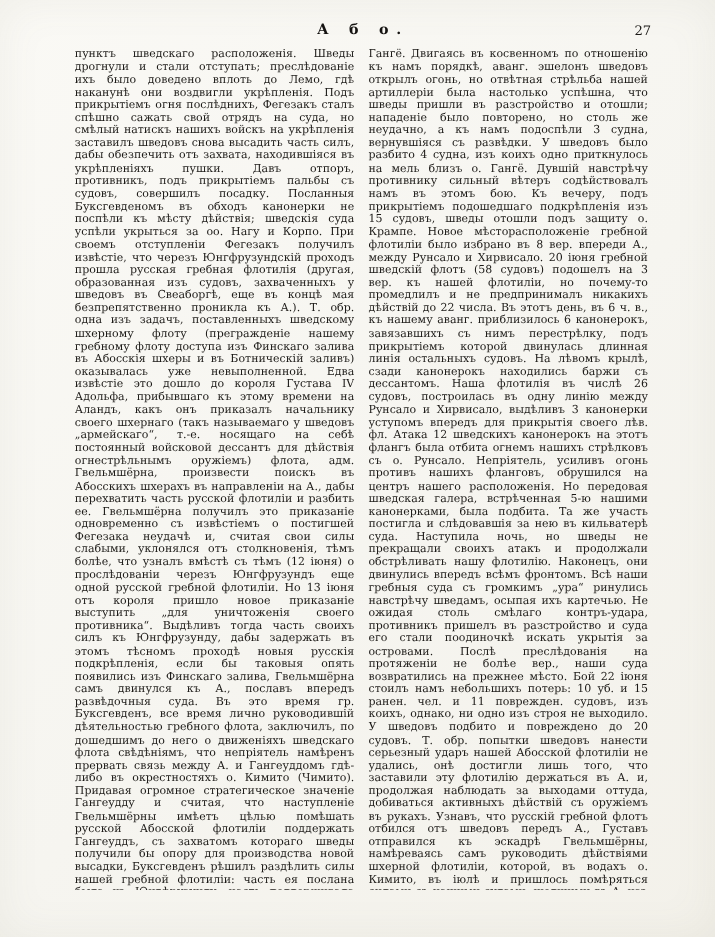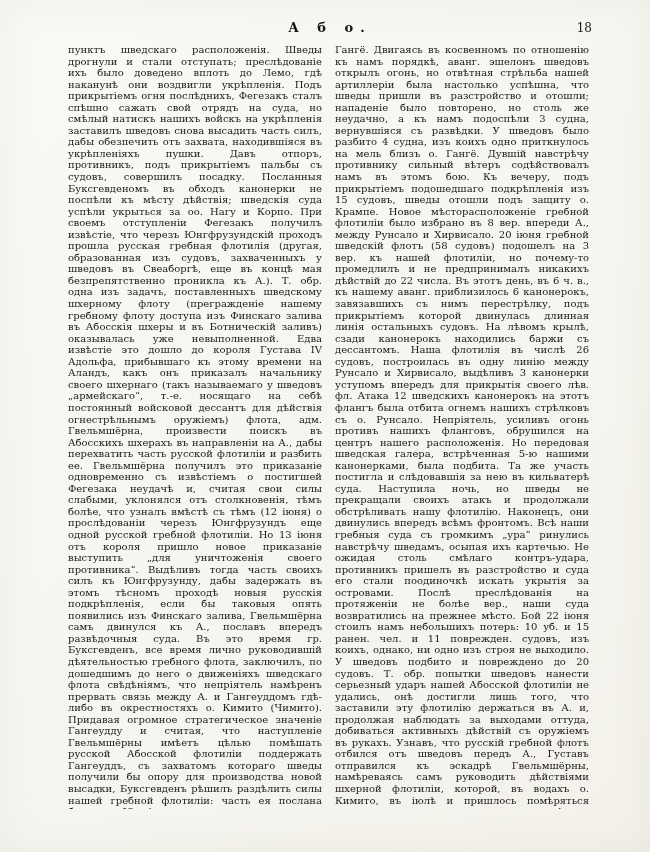--- a/index.html
+++ b/index.html
@@ -66,19 +66,19 @@
     word-spacing: 0.4px;
     color: #1b1916;
   }
 </style>
 </head>
 <body>
 
 <div class="scan-page">
   <div class="page-head">
     <div class="head-title">А б о.</div>
-    <div class="head-number">18</div>
+    <div class="head-number">27</div>
   </div>
   <div class="columns">
     <div class="col">пунктъ шведскаго расположенія. Шведы дрогнули и стали отступать; преслѣдованіе ихъ было доведено вплоть до Лемо, гдѣ наканунѣ они воздвигли укрѣпленія. Подъ прикрытіемъ огня послѣднихъ, Фегезакъ сталъ спѣшно сажать свой отрядъ на суда, но смѣлый натискъ нашихъ войскъ на укрѣпленія заставилъ шведовъ снова высадить часть силъ, дабы обезпечить отъ захвата, находившіяся въ укрѣпленіяхъ пушки. Давъ отпоръ, противникъ, подъ прикрытіемъ пальбы съ судовъ, совершилъ посадку. Посланныя Буксгевденомъ въ обходъ канонерки не поспѣли къ мѣсту дѣйствія; шведскія суда успѣли укрыться за оо. Нагу и Корпо. При своемъ отступленіи Фегезакъ получилъ извѣстіе, что черезъ Юнгфрузундскій проходъ прошла русская гребная флотилія (другая, образованная изъ судовъ, захваченныхъ у шведовъ въ Свеаборгѣ, еще въ концѣ мая безпрепятственно проникла къ А.). Т. обр. одна изъ задачъ, поставленныхъ шведскому шхерному флоту (прегражденіе нашему гребному флоту доступа изъ Финскаго залива въ Абосскія шхеры и въ Ботническій заливъ) оказывалась уже невыполненной. Едва извѣстіе это дошло до короля Густава IV Адольфа, прибывшаго къ этому времени на Аландъ, какъ онъ приказалъ начальнику своего шхернаго (такъ называемаго у шведовъ „армейскаго“, т.-е. носящаго на себѣ постоянный войсковой дессантъ для дѣйствія огнестрѣльнымъ оружіемъ) флота, адм. Гвельмшёрна, произвести поискъ въ Абосскихъ шхерахъ въ направленіи на А., дабы перехватить часть русской флотиліи и разбить ее. Гвельмшёрна получилъ это приказаніе одновременно съ извѣстіемъ о постигшей Фегезака неудачѣ и, считая свои силы слабыми, уклонялся отъ столкновенія, тѣмъ болѣе, что узналъ вмѣстѣ съ тѣмъ (12 іюня) о прослѣдованіи черезъ Юнгфрузундъ еще одной русской гребной флотиліи. Но 13 іюня отъ короля пришло новое приказаніе выступить „для уничтоженія своего противника“. Выдѣливъ тогда часть своихъ силъ къ Юнгфрузунду, дабы задержать въ этомъ тѣсномъ проходѣ новыя русскія подкрѣпленія, если бы таковыя опять появились изъ Финскаго залива, Гвельмшёрна самъ двинулся къ А., пославъ впередъ развѣдочныя суда. Въ это время гр. Буксгевденъ, все время лично руководившій дѣятельностью гребного флота, заключилъ, по дошедшимъ до него о движеніяхъ шведскаго флота свѣдѣніямъ, что непріятель намѣренъ прервать связь между А. и Гангеуддомъ гдѣ-либо въ окрестностяхъ о. Кимито (Чимито). Придавая огромное стратегическое значеніе Гангеудду и считая, что наступленіе Гвельмшёрны имѣетъ цѣлью помѣшать русской Абосской флотиліи поддержать Гангеуддъ, съ захватомъ котораго шведы получили бы опору для производства новой высадки, Буксгевденъ рѣшилъ раздѣлить силы нашей гребной флотиліи: часть ея послана была къ Юнгфрузунду, часть поддерживала береговые посты; часть выслана была впередъ на развѣдки. Въ результатѣ, въ рукахъ лейт. Мякинина (временно-заступавшаго мѣсто начальника гребн. флотиліи, капит. 1 ранга Селиванова) оставалось всего 12 канонерокъ и 2 іола. Шведская гребная эскадра Гвельмшёрны, въ значительно-превосходныхъ силахъ (около 60 судовъ разнаго типа), появилась, около полудня 18 іюня, въ виду нашихъ судовъ, расположенныхъ южнѣе А., близъ о.</div>
     <div class="col">Гангё. Двигаясь въ косвенномъ по отношенію къ намъ порядкѣ, аванг. эшелонъ шведовъ открылъ огонь, но отвѣтная стрѣльба нашей артиллеріи была настолько успѣшна, что шведы пришли въ разстройство и отошли; нападеніе было повторено, но столь же неудачно, а къ намъ подоспѣли 3 судна, вернувшіяся съ развѣдки. У шведовъ было разбито 4 судна, изъ коихъ одно приткнулось на мель близъ о. Гангё. Дувшій навстрѣчу противнику сильный вѣтеръ содѣйствовалъ намъ въ этомъ бою. Къ вечеру, подъ прикрытіемъ подошедшаго подкрѣпленія изъ 15 судовъ, шведы отошли подъ защиту о. Крампе. Новое мѣсторасположеніе гребной флотиліи было избрано въ 8 вер. впереди А., между Рунсало и Хирвисало. 20 іюня гребной шведскій флотъ (58 судовъ) подошелъ на 3 вер. къ нашей флотиліи, но почему-то промедлилъ и не предпринималъ никакихъ дѣйствій до 22 числа. Въ этотъ день, въ 6 ч. в., къ нашему аванг. приблизилось 6 канонерокъ, завязавшихъ съ нимъ перестрѣлку, подъ прикрытіемъ которой двинулась длинная линія остальныхъ судовъ. На лѣвомъ крылѣ, сзади канонерокъ находились баржи съ дессантомъ. Наша флотилія въ числѣ 26 судовъ, построилась въ одну линію между Рунсало и Хирвисало, выдѣливъ 3 канонерки уступомъ впередъ для прикрытія своего лѣв. фл. Атака 12 шведскихъ канонерокъ на этотъ флангъ была отбита огнемъ нашихъ стрѣлковъ съ о. Рунсало. Непріятель, усиливъ огонь противъ нашихъ фланговъ, обрушился на центръ нашего расположенія. Но передовая шведская галера, встрѣченная 5-ю нашими канонерками, была подбита. Та же участь постигла и слѣдовавшія за нею въ кильватерѣ суда. Наступила ночь, но шведы не прекращали своихъ атакъ и продолжали обстрѣливать нашу флотилію. Наконецъ, они двинулись впередъ всѣмъ фронтомъ. Всѣ наши гребныя суда съ громкимъ „ура“ ринулись навстрѣчу шведамъ, осыпая ихъ картечью. Не ожидая столь смѣлаго контръ-удара, противникъ пришелъ въ разстройство и суда его стали поодиночкѣ искать укрытія за островами. Послѣ преслѣдованія на протяженіи не болѣе вер., наши суда возвратились на прежнее мѣсто. Бой 22 іюня стоилъ намъ небольшихъ потерь: 10 уб. и 15 ранен. чел. и 11 поврежден. судовъ, изъ коихъ, однако, ни одно изъ строя не выходило. У шведовъ подбито и повреждено до 20 судовъ. Т. обр. попытки шведовъ нанести серьезный ударъ нашей Абосской флотиліи не удались, онѣ достигли лишь того, что заставили эту флотилію держаться въ А. и, продолжая наблюдать за выходами оттуда, добиваться активныхъ дѣйствій съ оружіемъ въ рукахъ. Узнавъ, что русскій гребной флотъ отбился отъ шведовъ передъ А., Густавъ отправился къ эскадрѣ Гвельмшёрны, намѣреваясь самъ руководить дѣйствіями шхерной флотиліи, которой, въ водахъ о. Кимито, въ іюлѣ и пришлось помѣряться силами съ нашими судами, шедшими въ А. изъ Свеаборга. Что же касается уже бывшей въ А. части гребной флотиліи, то она 18 авг. имѣла у о. Судсало, сѣв. А., еще одно столкновеніе съ отрядомъ шведскихъ канонерокъ, кончившееся для насъ неудачно, послѣ чего всей сосредоточенной въ рукахъ контръ-адм. Мясоѣдова гребной флотиліи приказано было, не ввязываясь въ серьезныя столкновенія, ограничиться обороною береговъ. Окрестности А. въ эту войну</div>
   </div>
 </div>
 
 </body></html>

